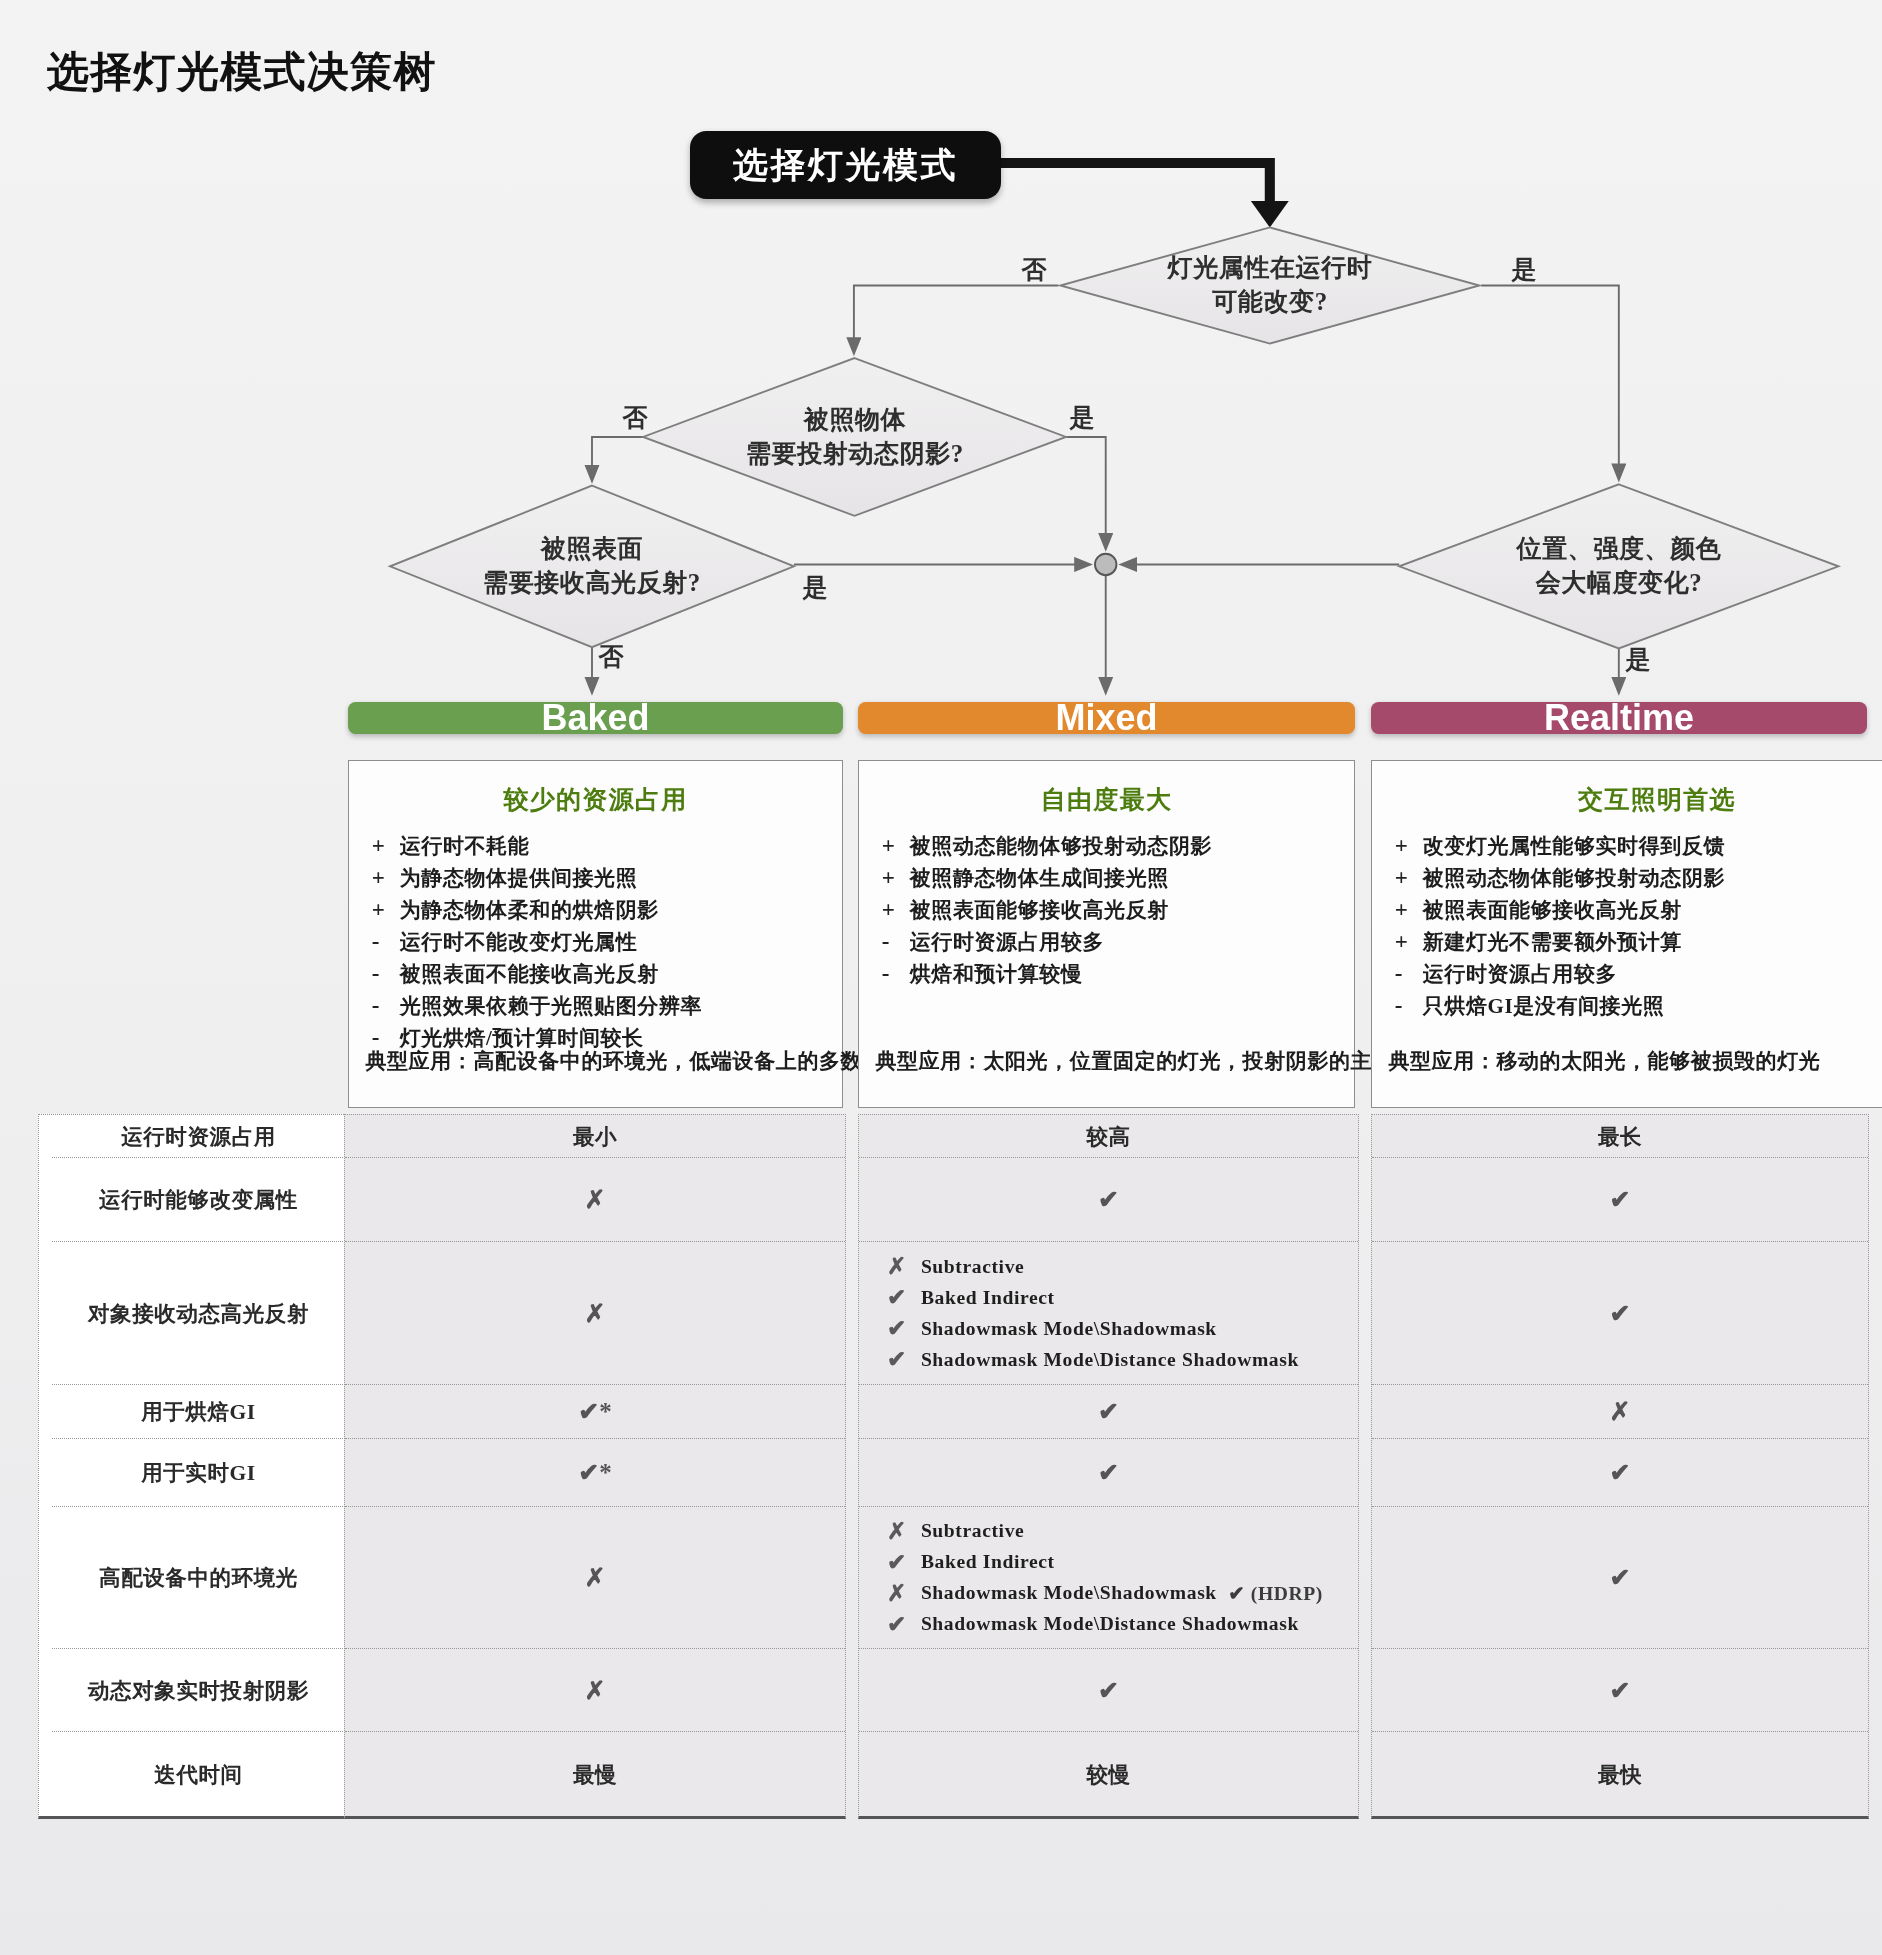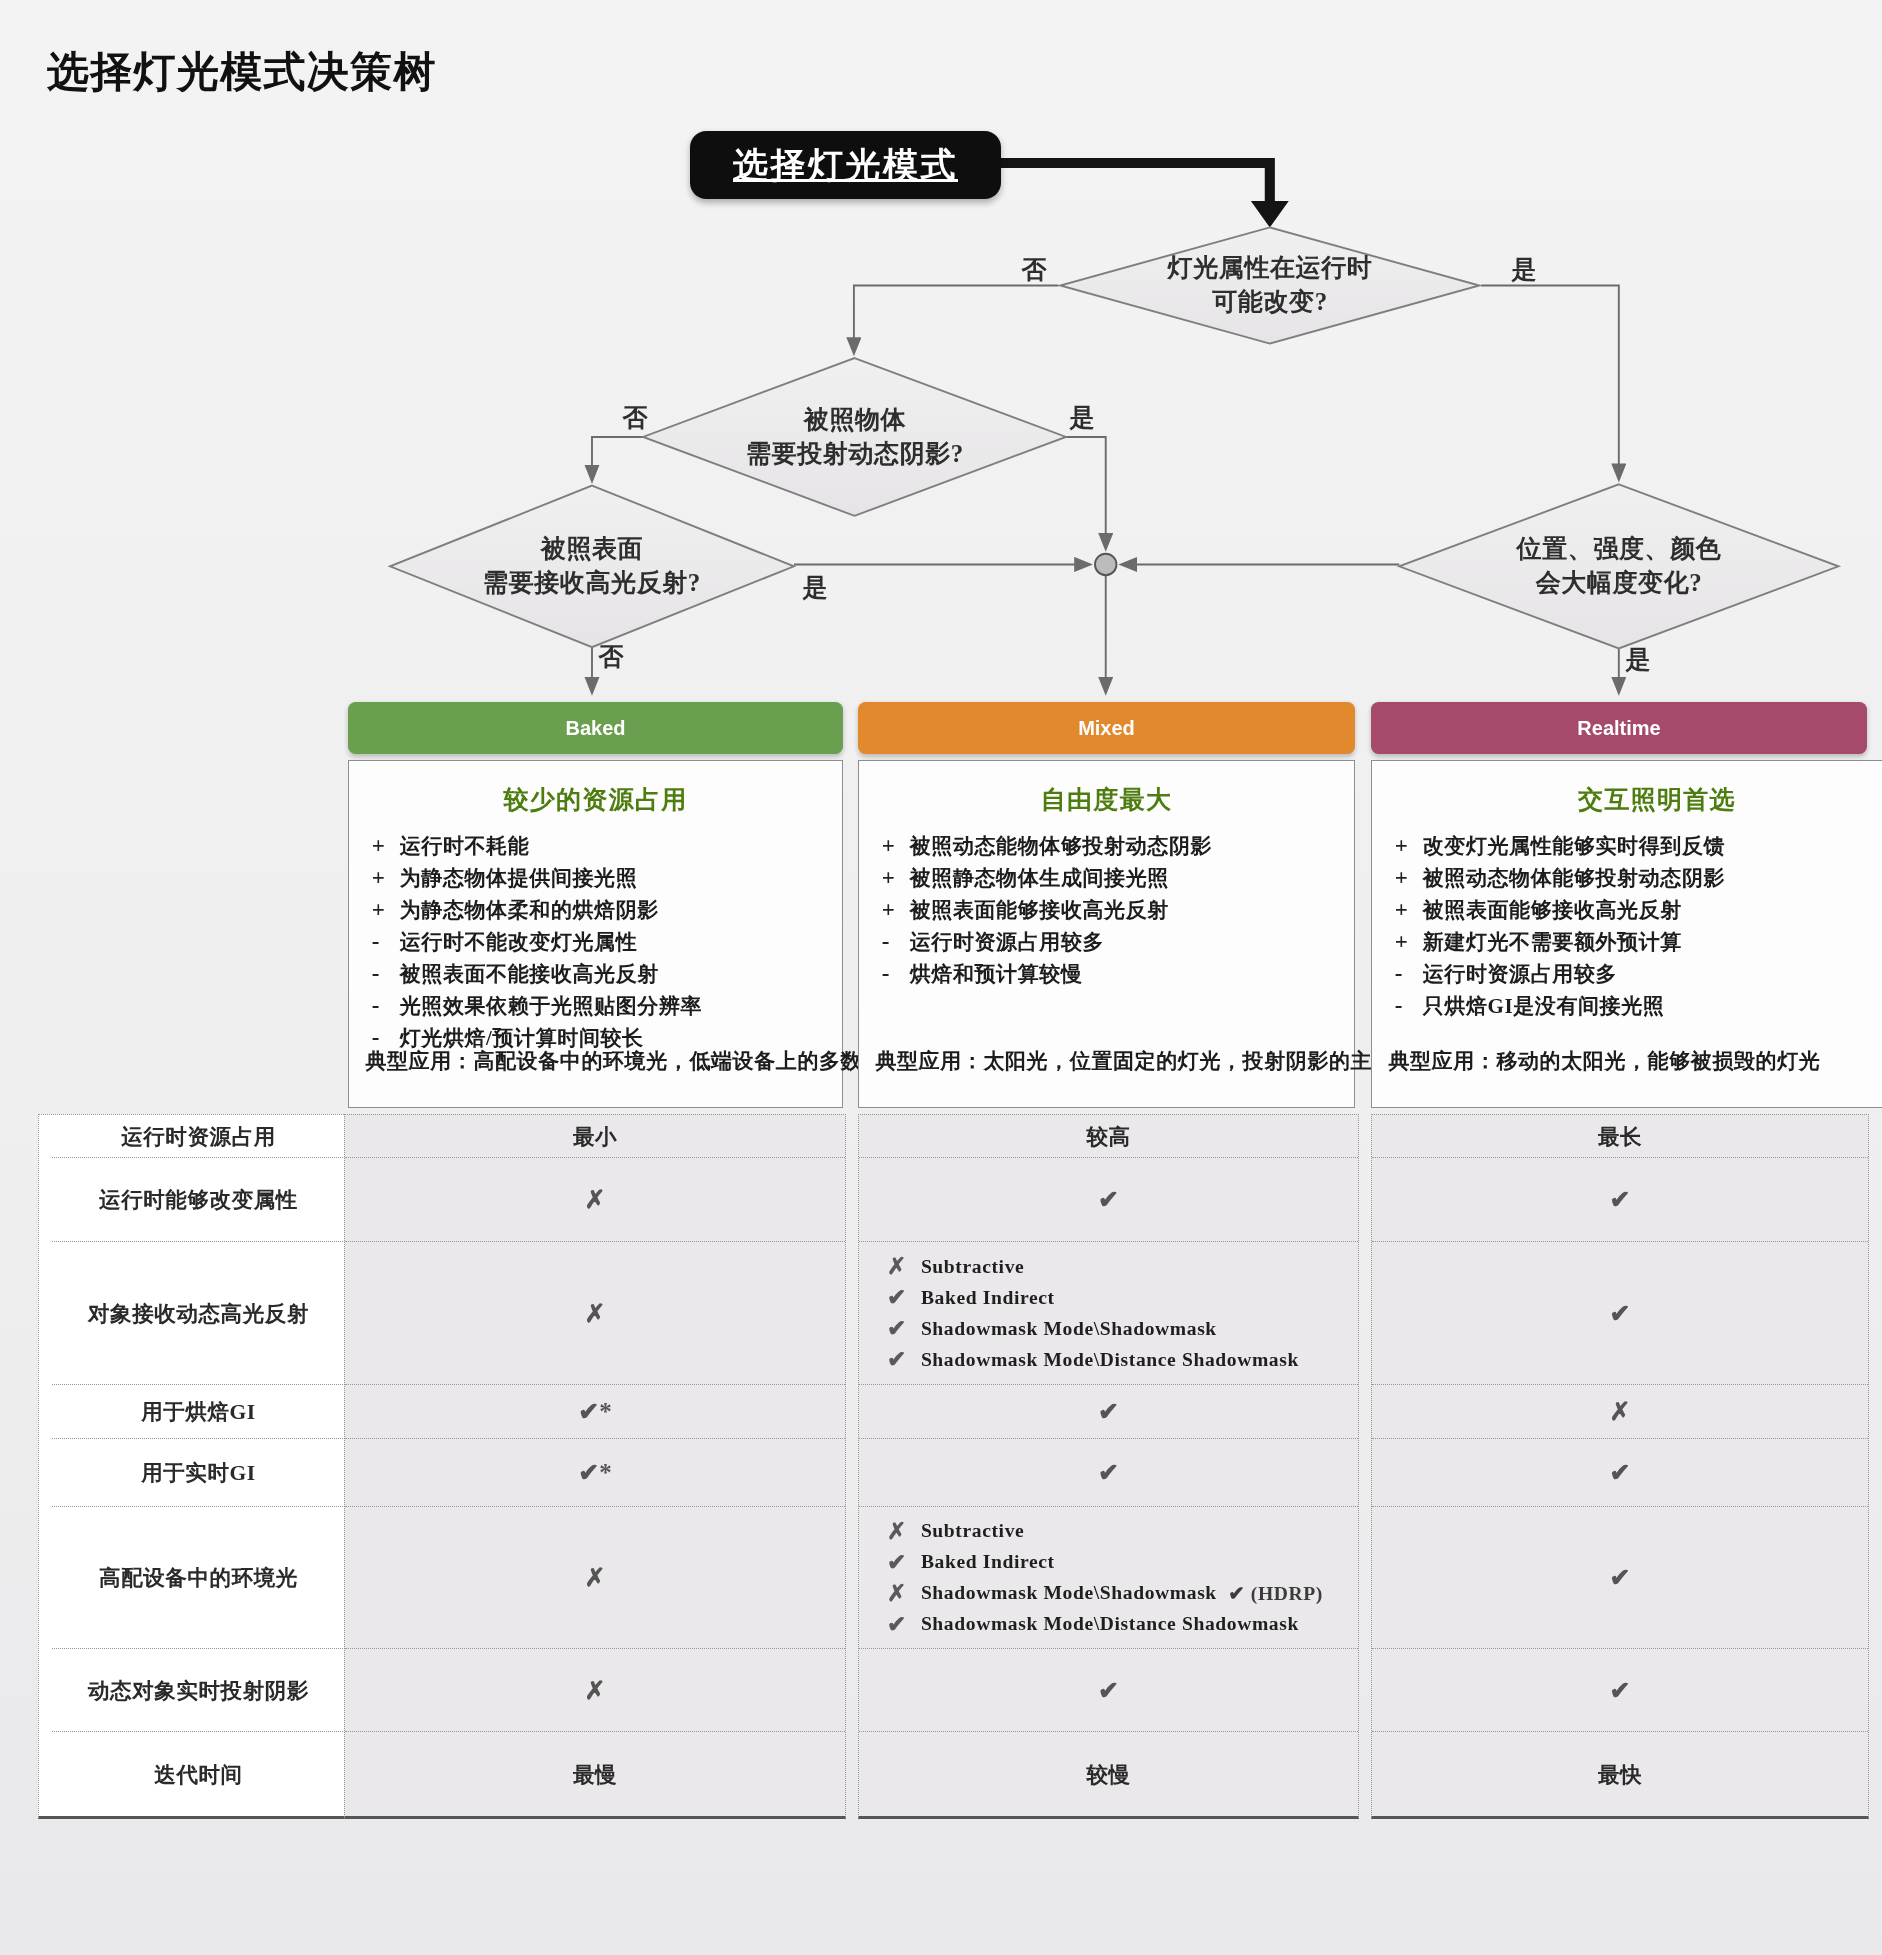--- a/index.html
+++ b/index.html
@@ -14,35 +14,34 @@
     position:absolute;left:47px;top:44px;
     font-size:42px;font-weight:900;color:#111;letter-spacing:1.3px;
   }
   .flow-svg{position:absolute;left:0;top:0;}
   .start-box{
     position:absolute;left:690px;top:131px;width:311px;height:68px;
     background:#0e0e0e;border-radius:16.4px;
     display:flex;align-items:center;justify-content:center;
     color:#fff;font-size:35px;font-weight:900;letter-spacing:2.5px;
     box-shadow:0 3.8px 6.3px rgba(0,0,0,.28);
-    text-decoration:underline;
   }
   .dlabel{
     position:absolute;transform:translate(-50%,-50%);
     font-size:25px;font-weight:900;color:#2e2e2e;text-align:center;
     white-space:pre-line;line-height:1.35;letter-spacing:0.6px;
   }
   .branch{
     position:absolute;transform:translate(-50%,-50%);
     font-size:25px;font-weight:700;color:#2e2e2e;
   }
   .mode-header{
-    position:absolute;top:702px;height:52px;border-radius:7.6px;
+    position:absolute;top:702px;height:32px;border-radius:7.6px;
     display:flex;align-items:center;justify-content:center;
-    color:#fff;font-size:20px;font-weight:700;
+    color:#fff;font-size:36px;font-weight:700;
     font-family:"Liberation Sans","DejaVu Sans",sans-serif;
     box-shadow:0 2.5px 5px rgba(0,0,0,.22);
   }
   .mode-card{
     position:absolute;top:760px;height:348px;box-sizing:border-box;
     background:#fdfdfd;border:1.9px solid #8e8e8e;
   }
   .card-headline{
     margin-top:21.5px;text-align:center;
     font-size:25px;font-weight:900;color:#4d7c0f;letter-spacing:1.3px;

